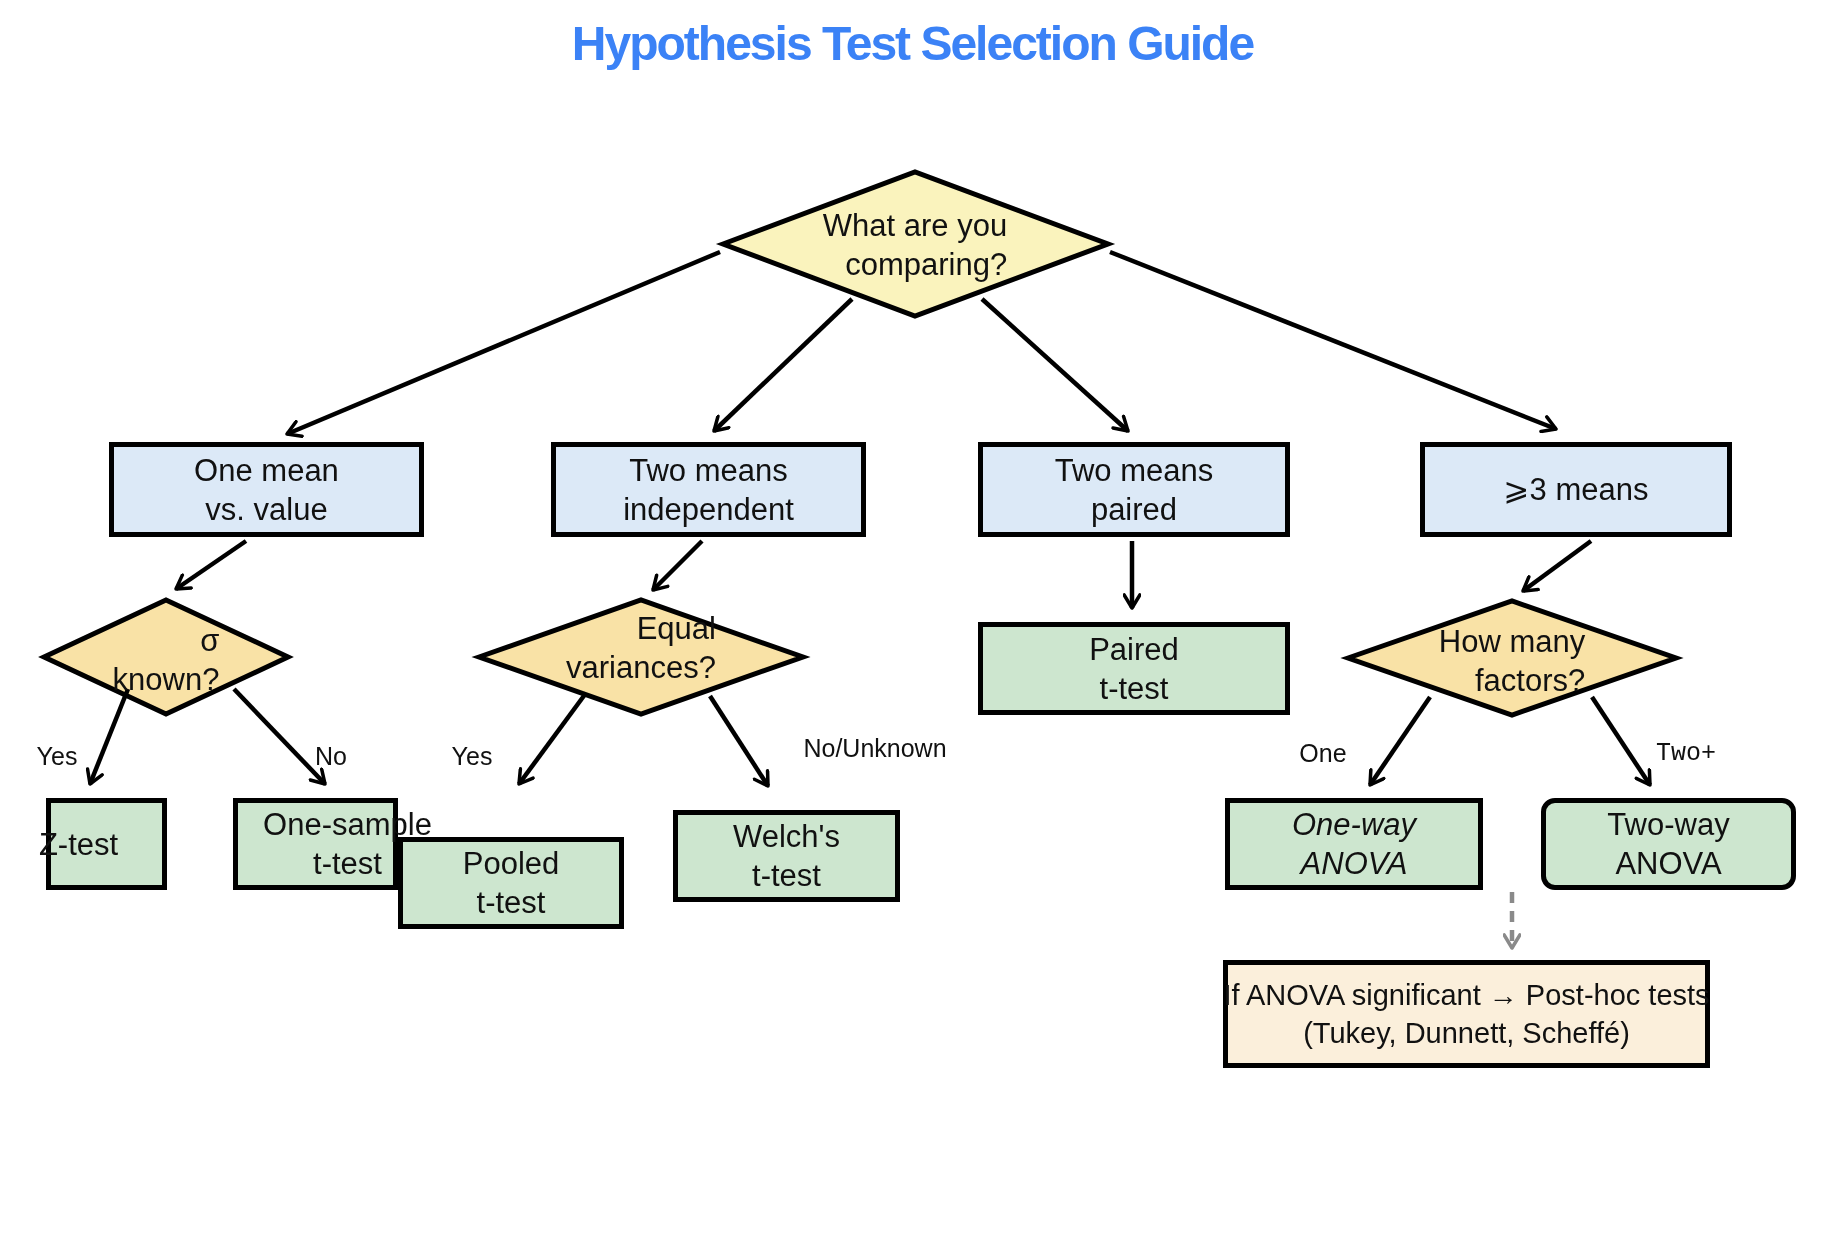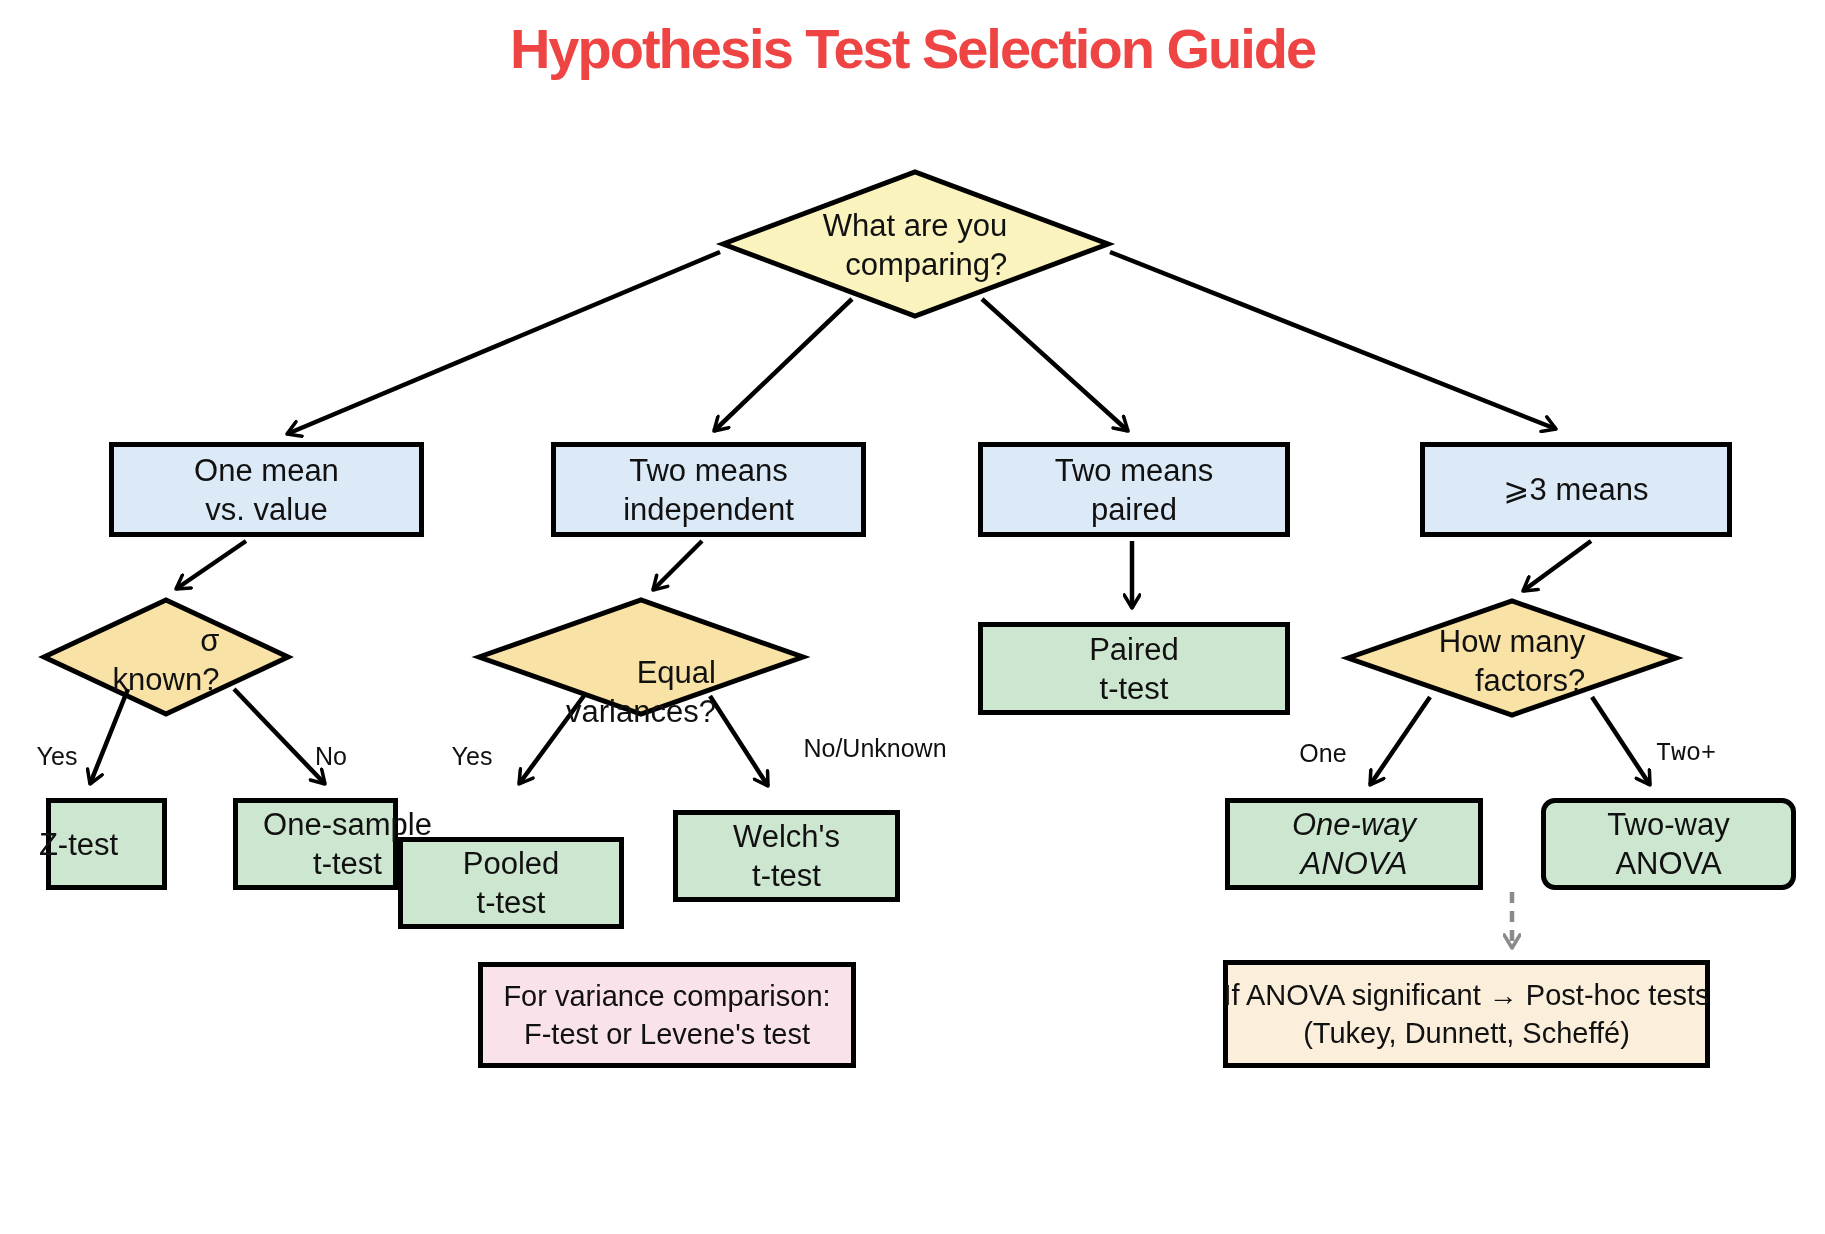--- a/index.html
+++ b/index.html
@@ -3,21 +3,21 @@
 <meta charset="utf-8">
 <style>
   html,body{margin:0;padding:0;background:#ffffff;}
   .stage{
     position:relative;width:1825px;height:1234px;background:#ffffff;
     font-family:"Liberation Sans","DejaVu Sans",sans-serif;color:#111;
     overflow:hidden;
   }
   .title{
     position:absolute;left:0;right:0;top:16px;text-align:center;
-    font-size:56px;font-weight:bold;letter-spacing:-2px;color:#ef4444;
+    font-size:48px;font-weight:bold;letter-spacing:-2px;color:#3b82f6;
   }
   svg.layer{position:absolute;left:0;top:0;z-index:1;}
   .arrow{stroke:#000;stroke-width:4.5;fill:none;}
   .box{
     position:absolute;box-sizing:border-box;border:5px solid #000;
     display:flex;align-items:center;justify-content:center;
     text-align:center;font-size:31px;line-height:39px;white-space:pre;
     z-index:2;overflow:visible;
   }
   .dlabel{
@@ -74,21 +74,21 @@
     <line class="arrow" x1="1430" y1="697" x2="1370" y2="785" marker-end="url(#ah)"></line>
     <line class="arrow" x1="1592" y1="697" x2="1650" y2="785" marker-end="url(#ah)"></line>
 
     <line x1="1512" y1="892" x2="1512" y2="948" stroke="#8A8A8A" stroke-width="4.5" stroke-dasharray="11 8" marker-end="url(#ahg)"></line>
   </svg>
 
   <div class="dlabel" style="left:915px;top:245px;">What are you
 comparing?</div>
   <div class="dlabel" style="left:166px;top:660px;">σ
 known?</div>
-  <div class="dlabel" style="left:641px;top:692px;">Equal
+  <div class="dlabel" style="left:641px;top:648px;">Equal
 variances?</div>
   <div class="dlabel" style="left:1512px;top:661px;">How many
 factors?</div>
 
   <div class="box" style="left: 109px; top: 442px; width: 315px; height: 95px; background-color: rgb(220, 233, 247);">
     <span>One mean
 vs. value</span>
   </div>
   <div class="box" style="left: 551px; top: 442px; width: 315px; height: 95px; background-color: rgb(220, 233, 247);">
     <span>Two means
@@ -131,22 +131,18 @@
   </div>
   <div class="box" style="left: 1225px; top: 798px; width: 258px; height: 92px; background-color: rgb(205, 230, 207); font-style: italic;">
     <span>One-way
 ANOVA</span>
   </div>
   <div class="box" style="left: 1541px; top: 798px; width: 255px; height: 92px; background-color: rgb(205, 230, 207); border-radius: 14px;">
     <span>Two-way
 ANOVA</span>
   </div>
 
-  <div class="note" style="left: 478px; top: 962px; width: 378px; height: 106px; background-color: rgb(250, 226, 235);">
-    <span>For variance comparison:
-F-test or Levene's test</span>
-  </div>
   <div class="note" style="left: 1223px; top: 960px; width: 487px; height: 108px; background-color: rgb(251, 239, 219);">
     <span>If ANOVA significant → Post-hoc tests
 (Tukey, Dunnett, Scheffé)</span>
   </div>
 
 </div>
 
 </body></html>

